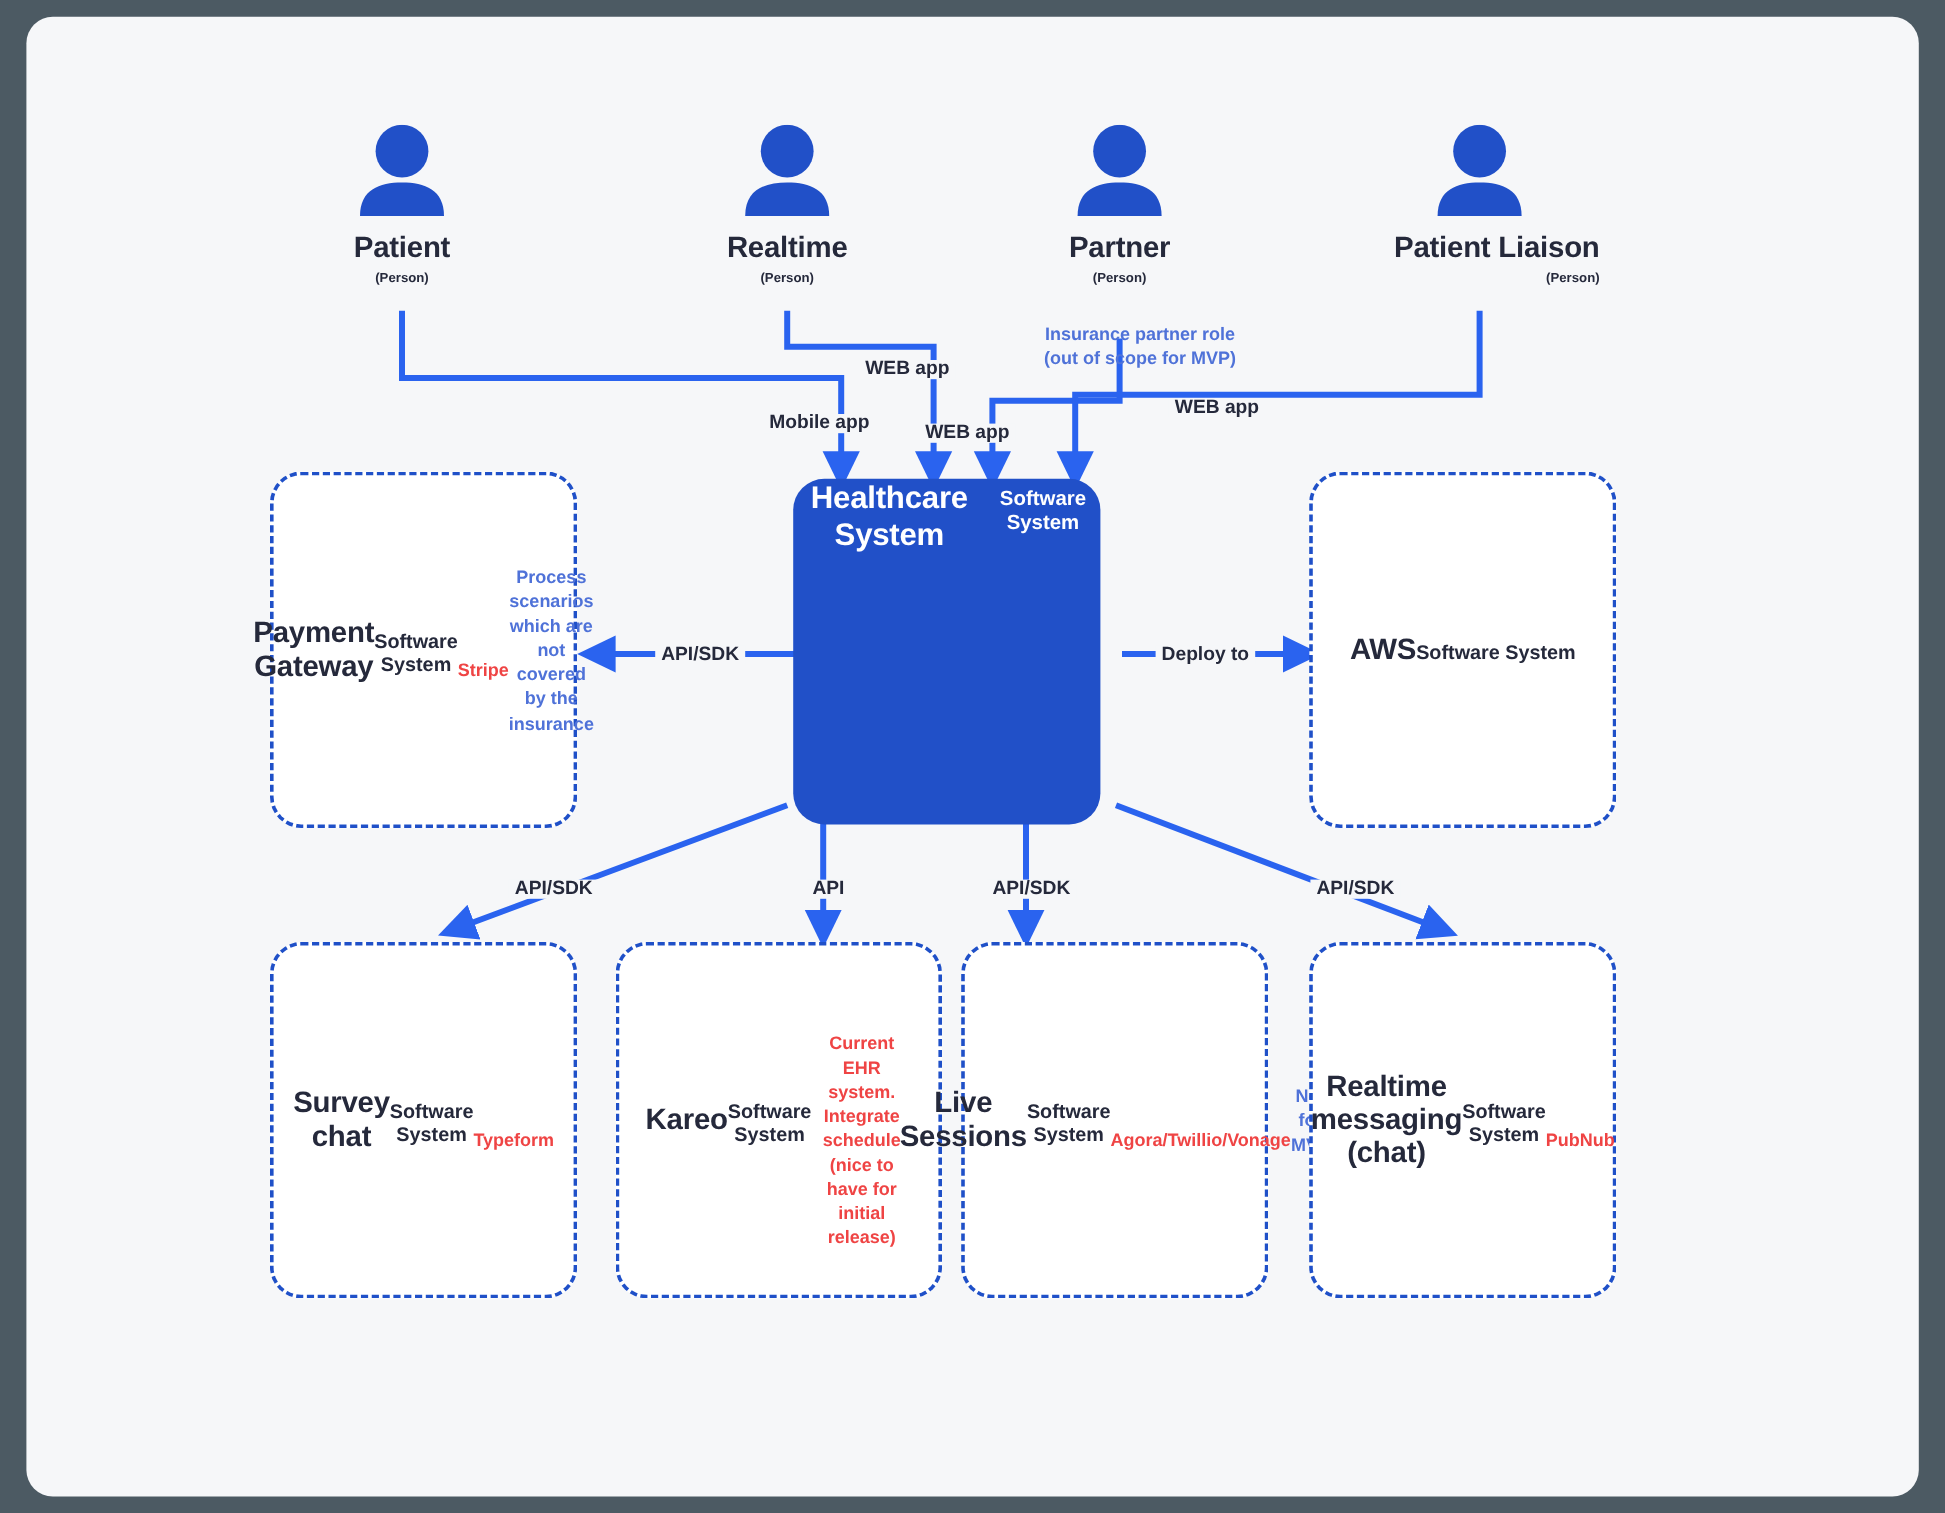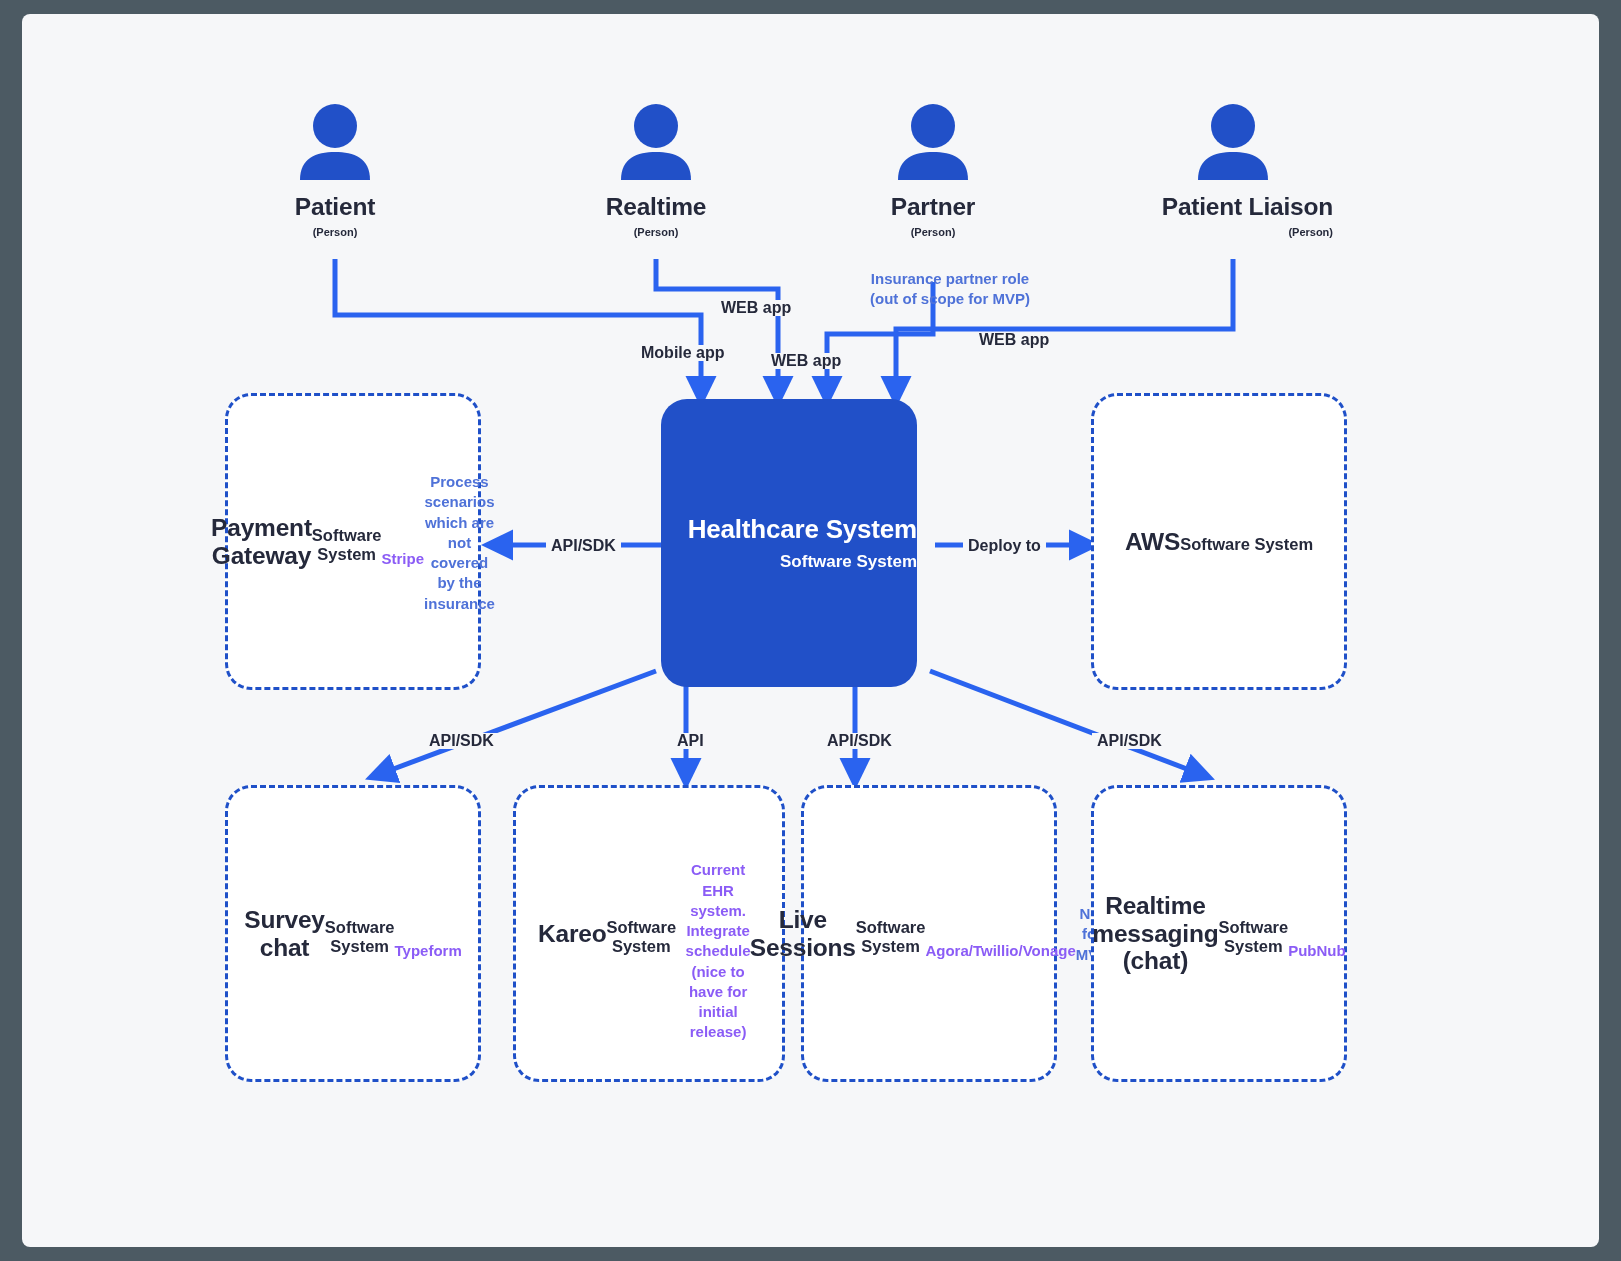--- a/index.html
+++ b/index.html
@@ -15,21 +15,21 @@
     overflow: hidden;
     font-family: "Liberation Sans", sans-serif;
   }
   #card {
     position: absolute;
     left: 22px;
     top: 14px;
     width: 1577px;
     height: 1233px;
     background: #f6f7f9;
-    border-radius: 8px;
+    border-radius: 22px;
     overflow: hidden;
   }
   #canvas {
     position: absolute;
     left: 0; top: 0;
     width: 1577px;
     height: 1233px;
   }
   svg.edges {
     position: absolute;
@@ -89,40 +89,40 @@
   }
   .sysbox .b-sub {
     font-size: 16.5px;
     font-weight: 700;
     color: #25293b;
     margin-top: 6px;
   }
   .sysbox .b-note {
     font-size: 15px;
     font-weight: 700;
-    color: #8b5cf6;
+    color: #ef4444;
     line-height: 1.35;
     margin-top: 36px;
   }
   .sysbox .b-note2 {
     font-size: 15px;
     font-weight: 700;
     color: #4f72d8;
     line-height: 1.35;
     margin-top: 3px;
   }
 
   #box-core {
     position: absolute;
     background: #2150c8;
     border-radius: 26px;
     display: flex;
-    flex-direction: column;
+    flex-direction: row;
     justify-content: center;
-    align-items: flex-end;
+    align-items: flex-start;
     text-align: center;
   }
   #box-core .c-title {
     font-size: 26px;
     font-weight: 700;
     color: #ffffff;
     letter-spacing: -0.2px;
   }
   #box-core .c-sub {
     font-size: 17px;

